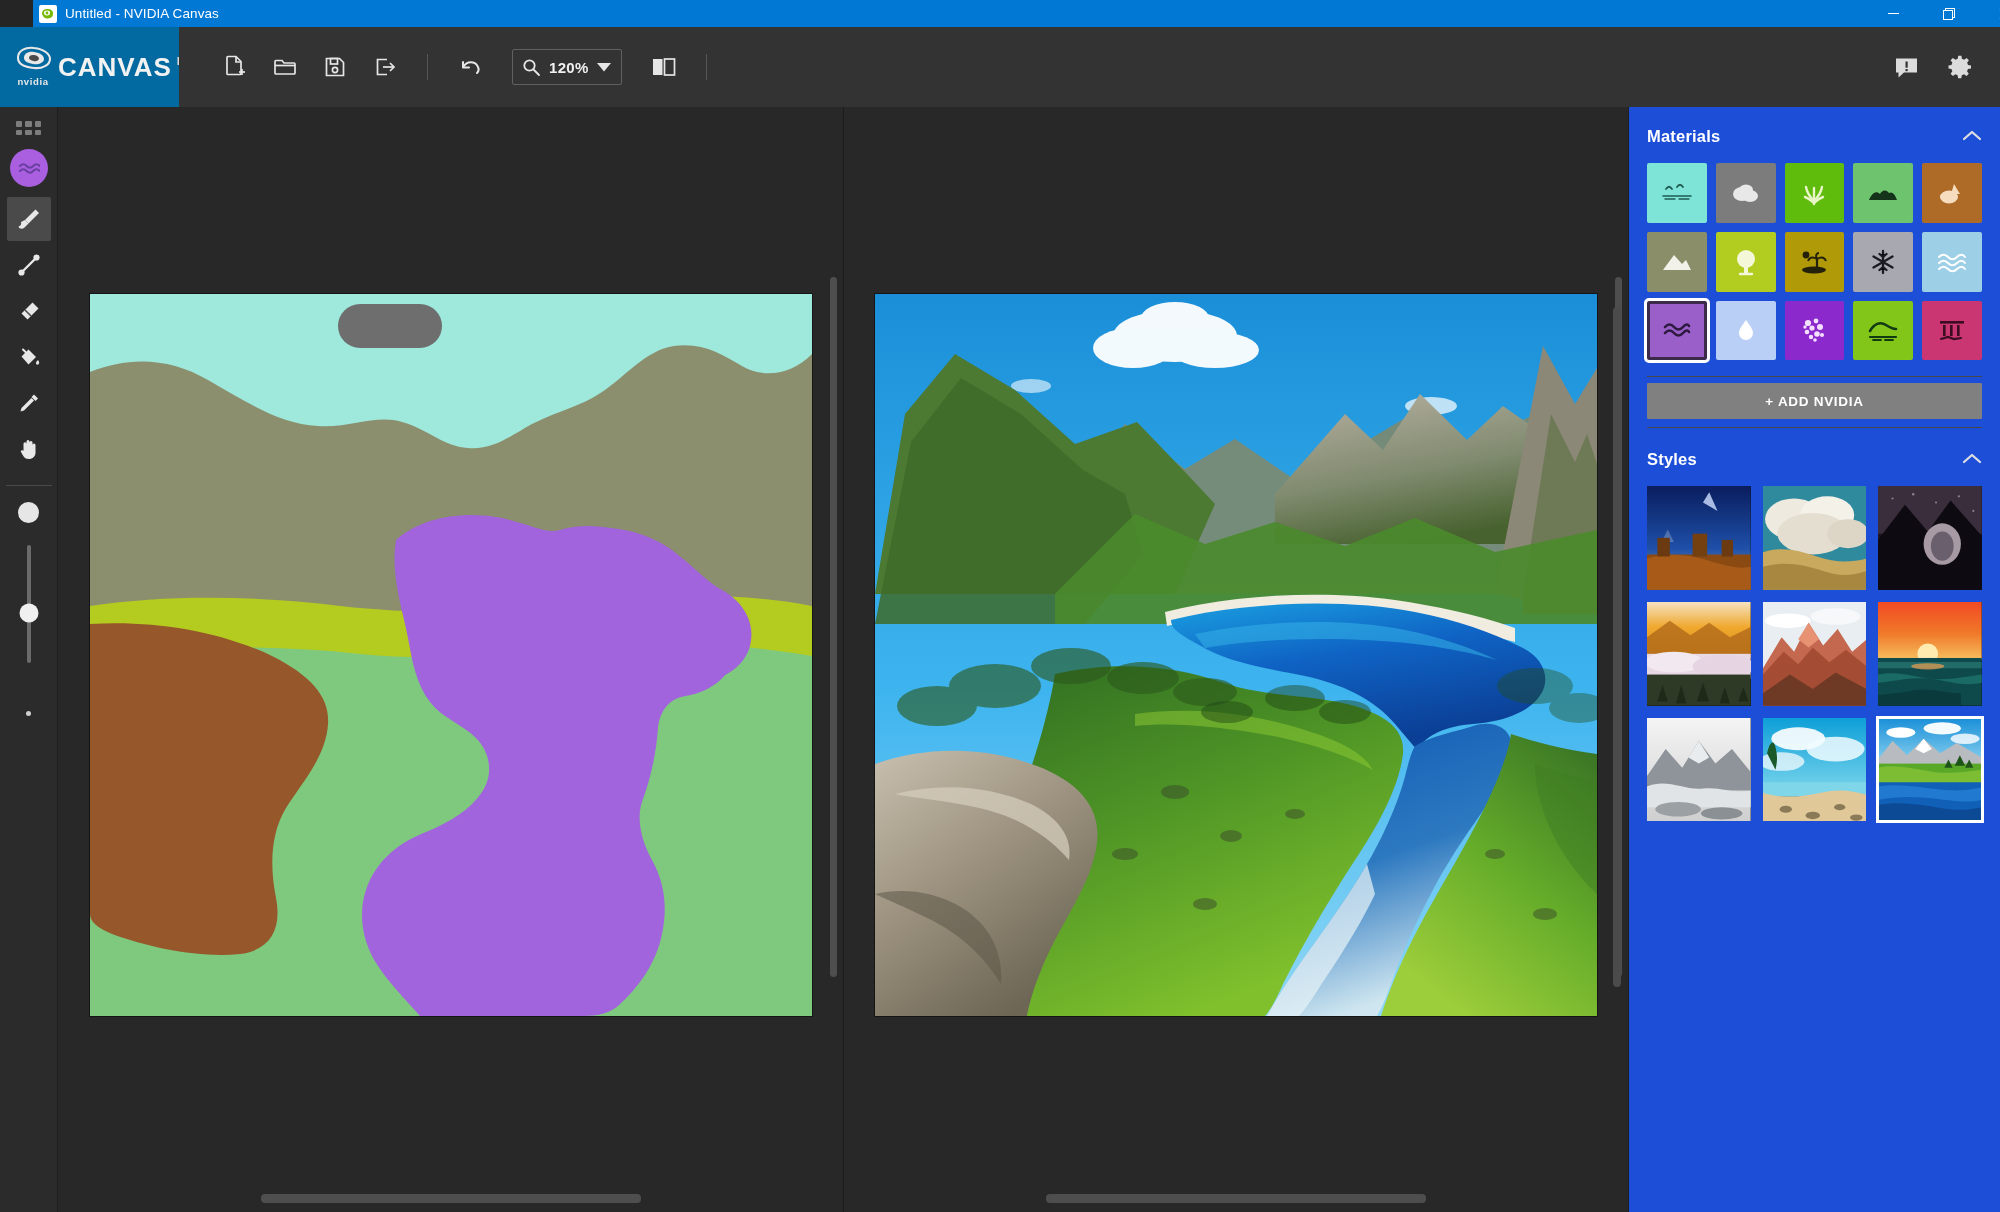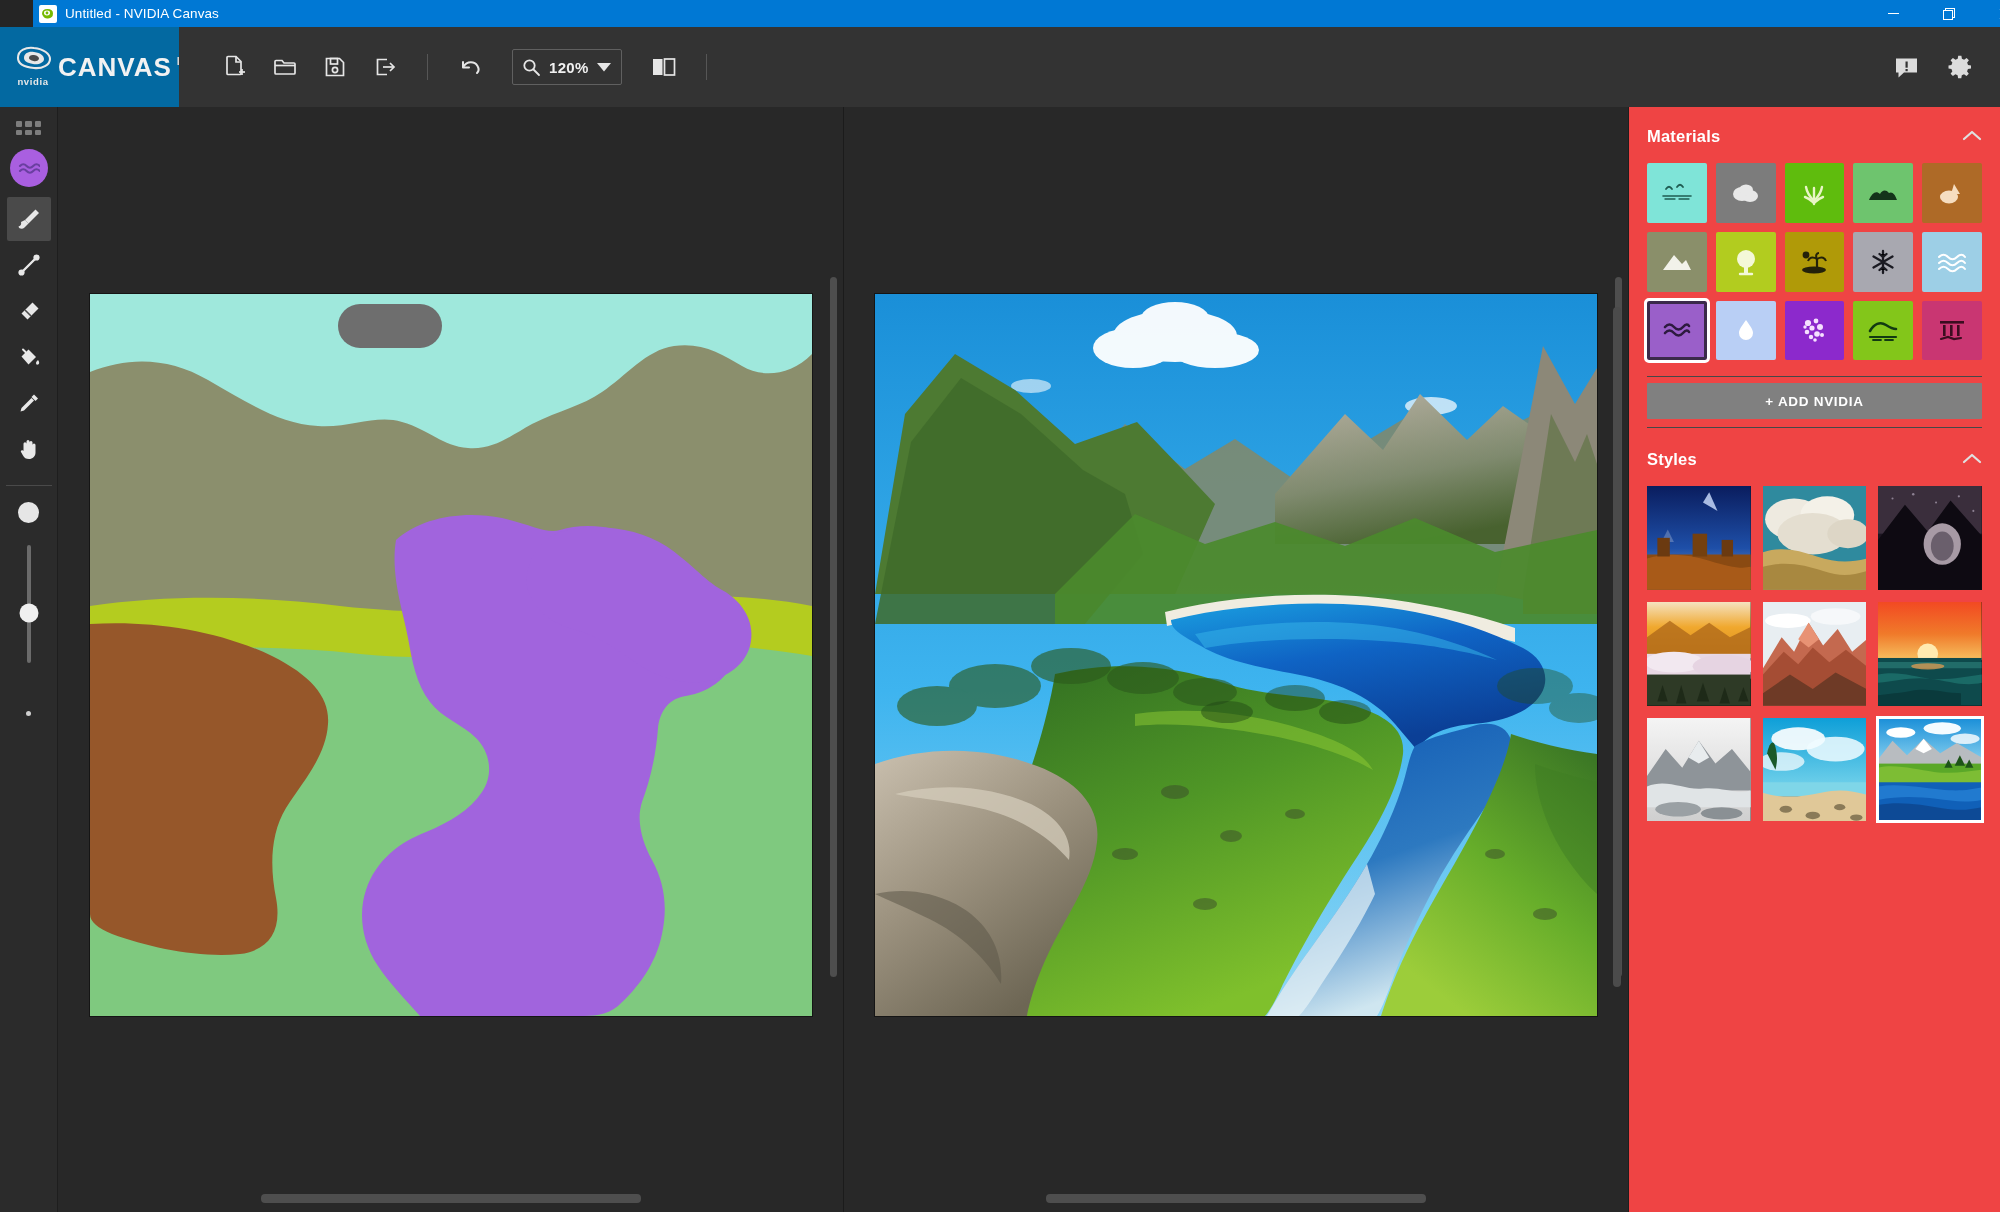--- a/index.html
+++ b/index.html
@@ -160,21 +160,21 @@
     position: absolute; top: 170px; width: 7px; height: 700px;
     background: #4e4e4e; border-radius: 4px;
   }
   .hscroll {
     position: absolute; bottom: 9px; height: 9px;
     background: #4e4e4e; border-radius: 4px;
   }
 
   
   .rightpanel {
-    width: 372px; flex: 0 0 auto; background: #ef4444;
+    width: 372px; flex: 0 0 auto; background: #1d4ed8;
     position: relative; border-left: 1px solid #1e1e1e;
     display: flex; flex-direction: column;
     padding-left: 14px;
   }
   .rp-scroll {
     position: absolute; left: -16px; top: 200px;
     width: 8px; height: 680px; background: #4b4b4b; border-radius: 4px;
   }
   .section-head {
     display: flex; align-items: center; justify-content: space-between;

